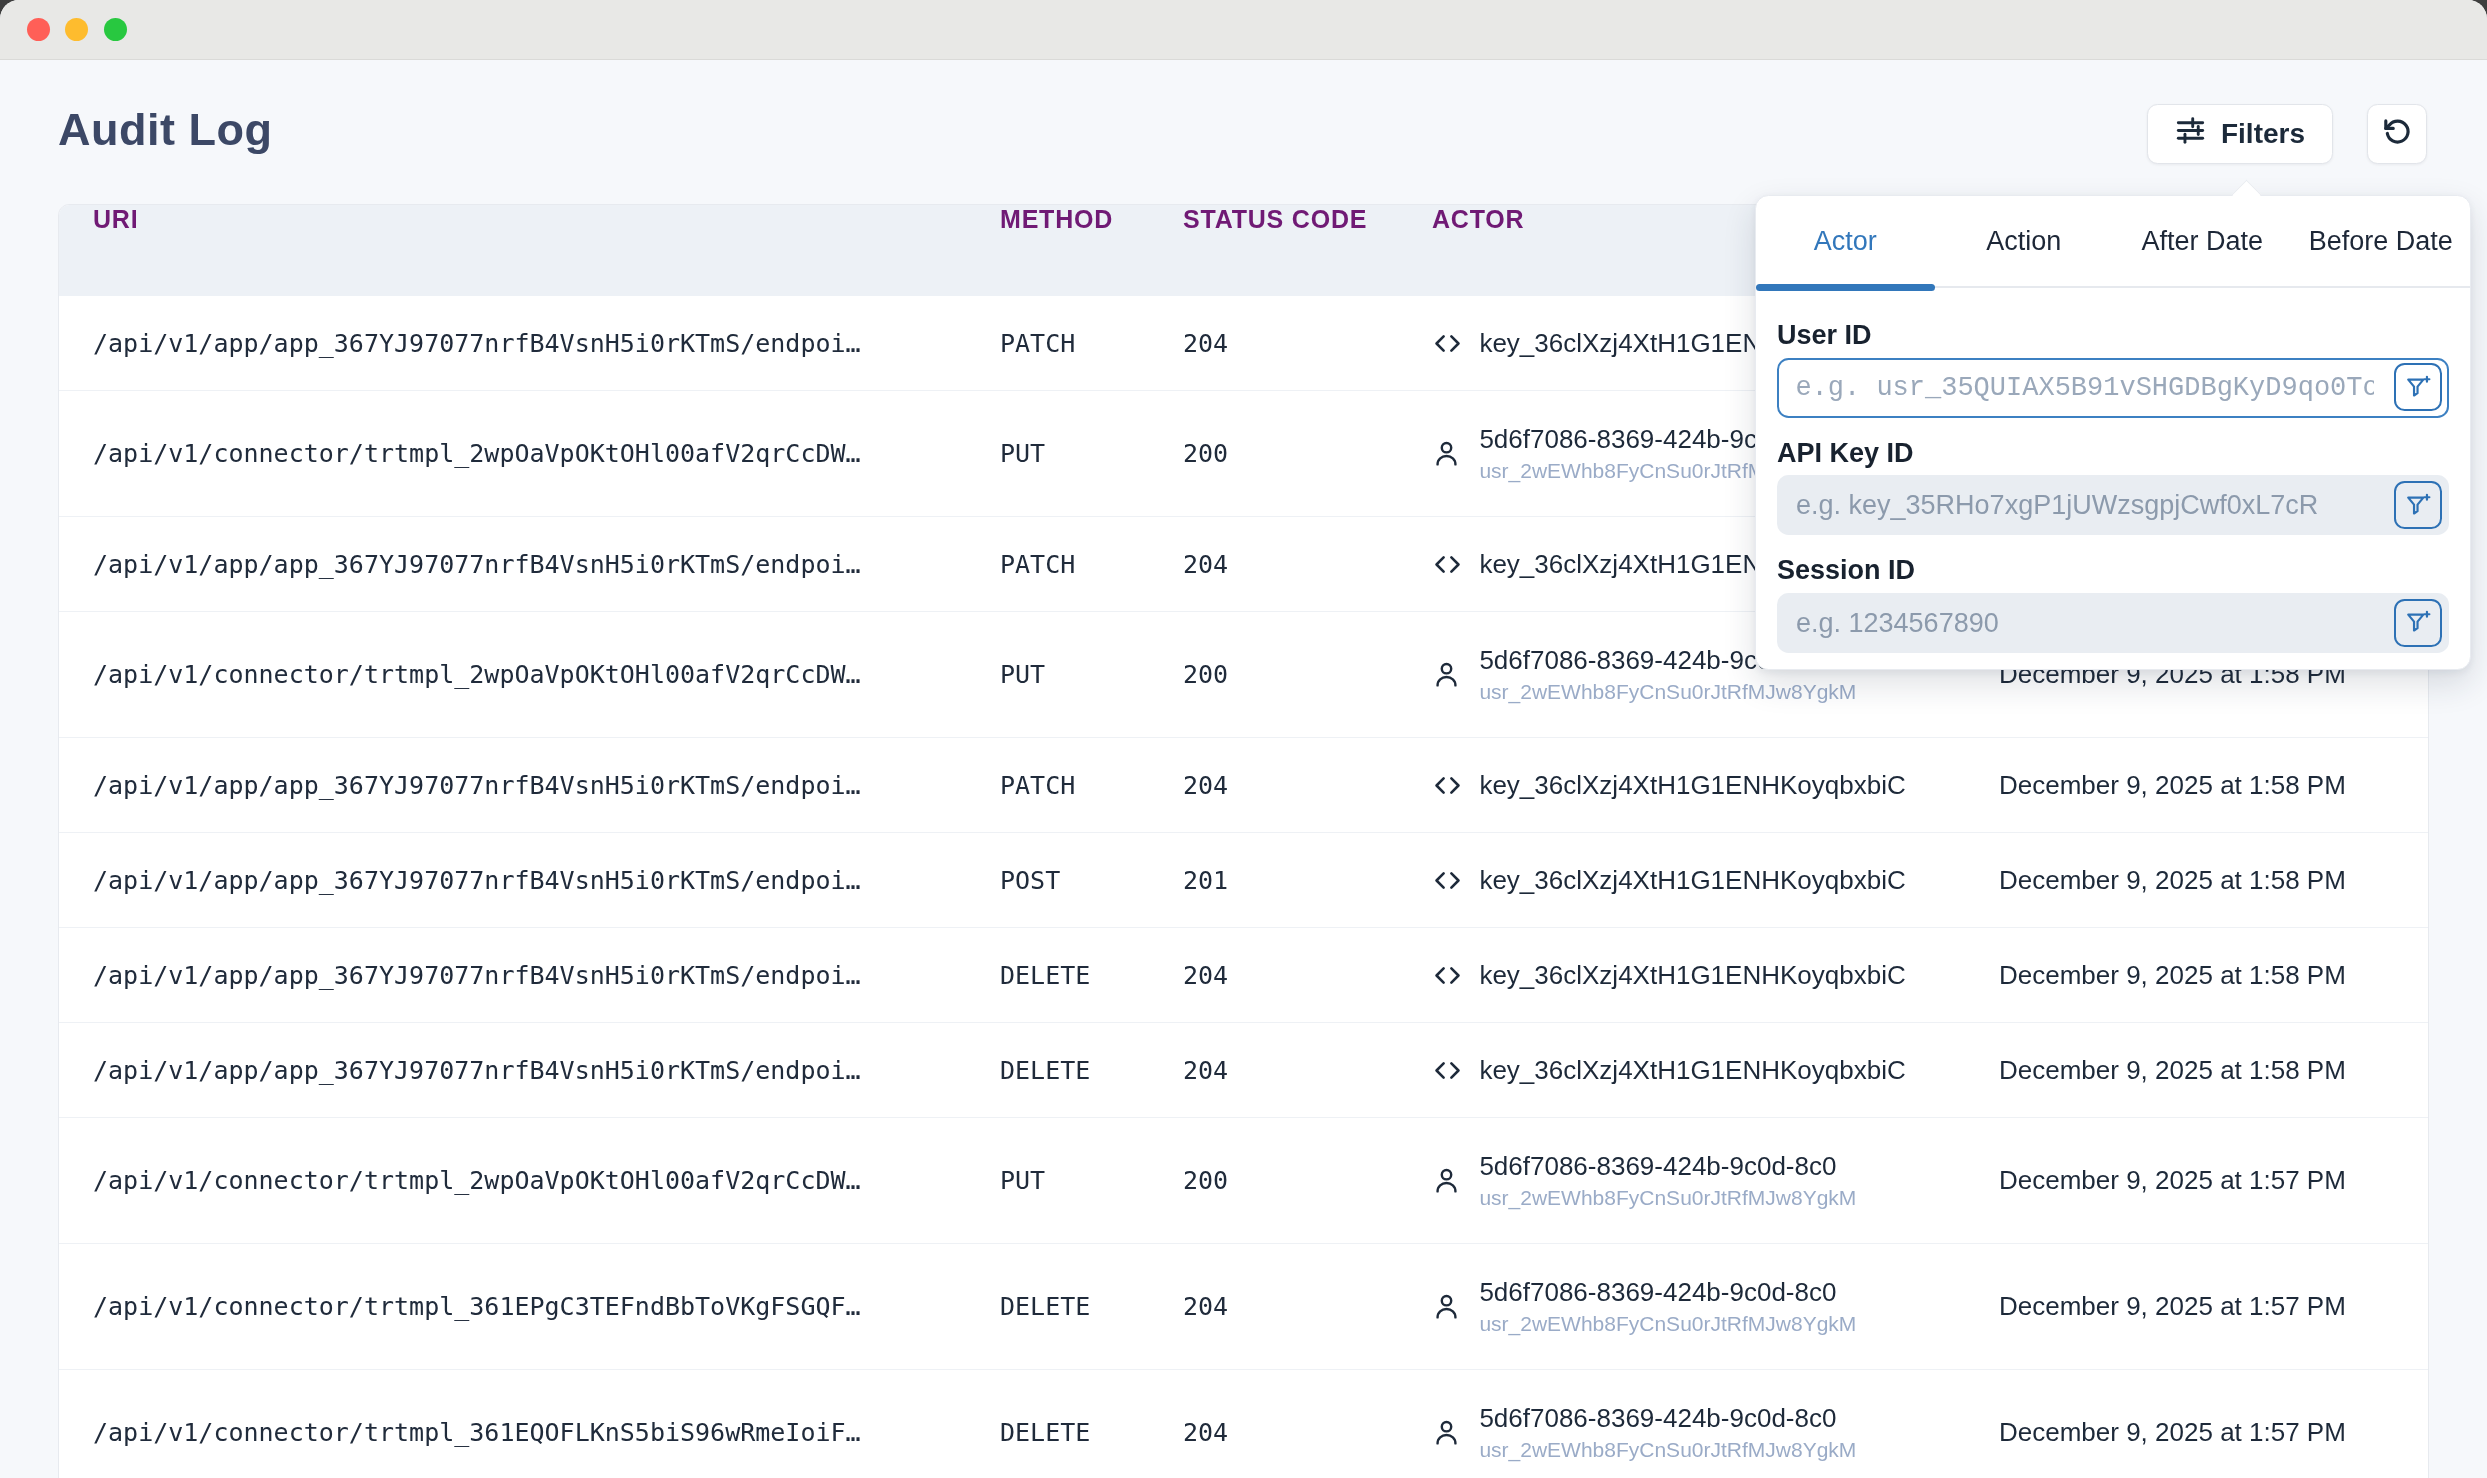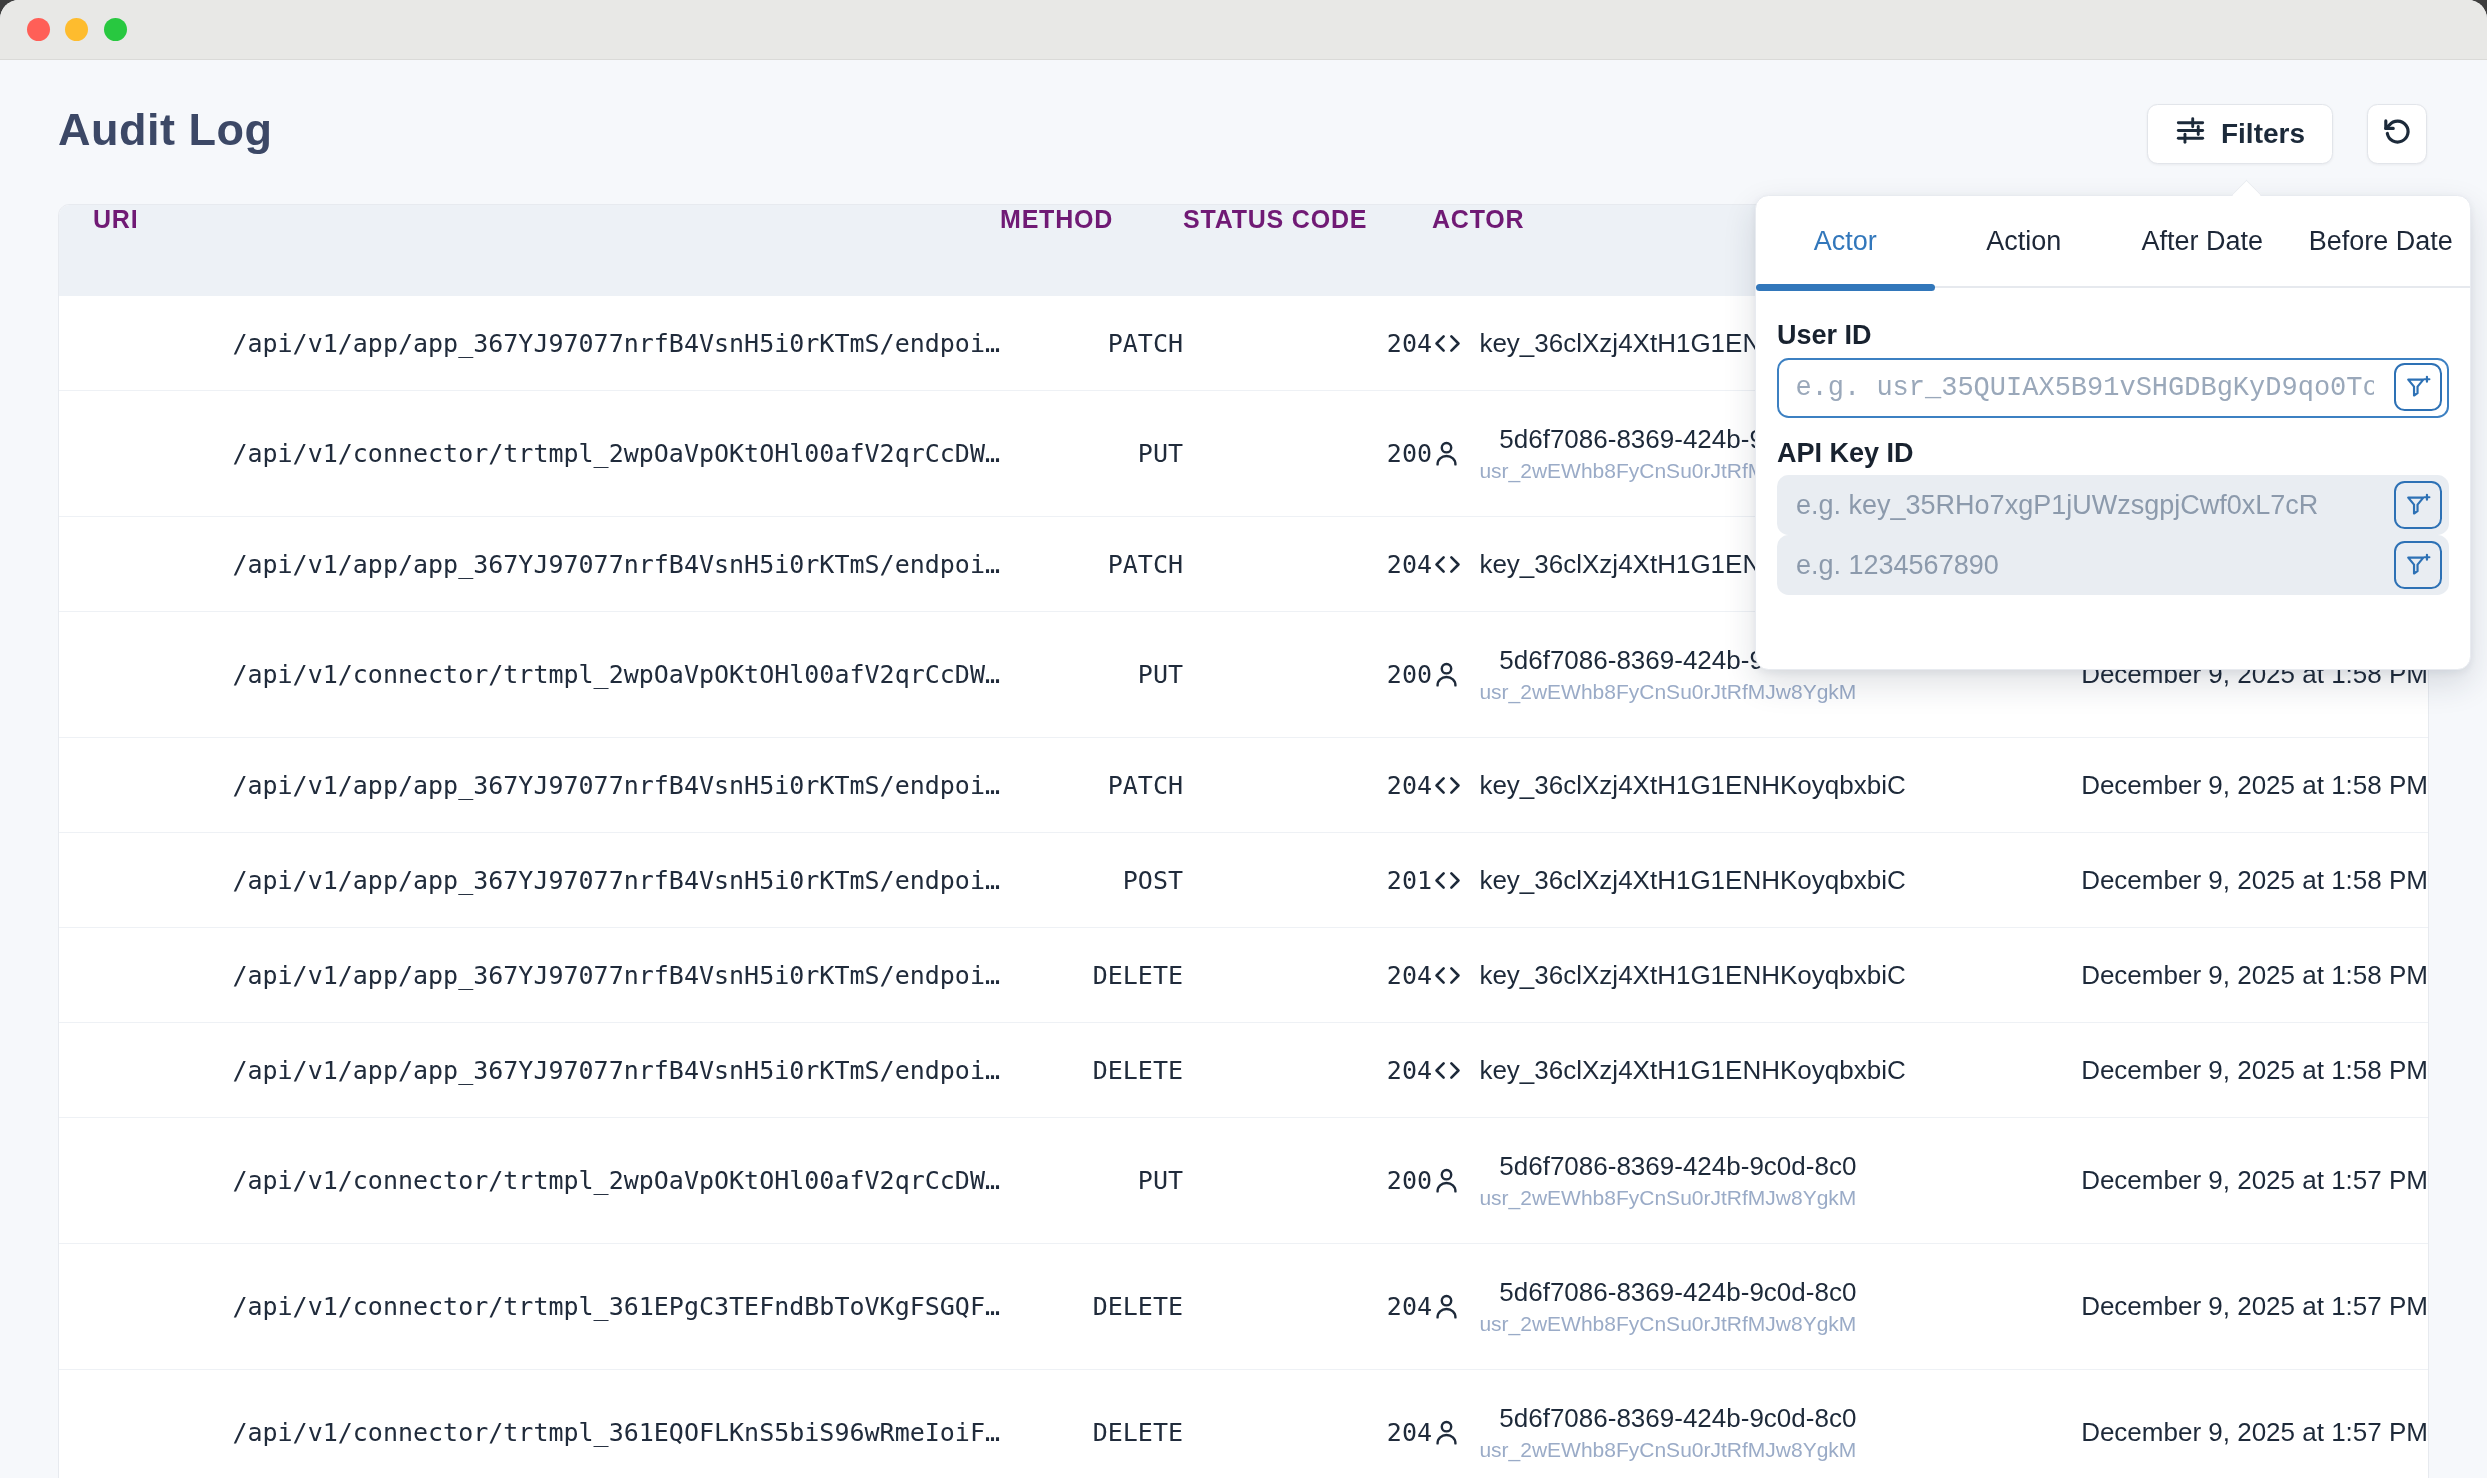--- a/index.html
+++ b/index.html
@@ -29,21 +29,21 @@
            background:#fff; border:1px solid #e7eaef; border-bottom:none;
            border-radius:11.6px 11.6px 0 0; overflow:hidden; }
   .thead { height:91px; background:#edf1f6; display:flex; align-items:flex-start;
            font-size:25px; font-weight:700; color:#701a75; letter-spacing:0.8px; }
   .col-uri    { width:941px; padding-left:34px; }
   .col-method { width:183px; }
   .col-status { width:249px; }
   .col-actor  { width:567px; }
   .col-date   { flex:1; }
   .row { display:flex; align-items:center; height:95px; border-bottom:1.4px solid #eef1f5;
-         background:#fff;text-align:right; }
+         background:#fff; }
   .row.tall { height:126px; }
   .mono { font-family:"DejaVu Sans Mono", monospace; font-size:25px; color:#202b3b;
           white-space:nowrap; overflow:hidden; }
   .cell-actor { display:flex; align-items:center; gap:16.4px; overflow:hidden; white-space:nowrap; }
   .actor-icon { width:31px; flex:0 0 31px; display:flex; align-items:center; color:#1e2a3a; }
   .actor-primary { font-size:26px; color:#1d2939; white-space:nowrap; }
   .actor-secondary { font-size:21px; color:#9aabc7; margin-top:3.9px; white-space:nowrap; }
   .cell-date { font-size:26px; color:#1d2939; white-space:nowrap; }
 
   
@@ -338,20 +338,21 @@
           <div class="field-label">API Key ID</div>
           <div class="input-wrap"><input type="text" placeholder="e.g. key_35RHo7xgP1jUWzsgpjCwf0xL7cR" style=""><button class="filter-add-btn">
               <span style="display: flex;">
                 <svg width="29" height="29" viewBox="0 0 24 24" fill="none" stroke="currentColor" stroke-width="1.8" stroke-linecap="round" stroke-linejoin="round">
                   <path d="M3.5 5.5h12.5l-4.8 5.8v5.4l-2.9 1.9v-7.3L3.5 5.5z"></path>
                   <line x1="19" y1="3.2" x2="19" y2="7.2"></line>
                   <line x1="17" y1="5.2" x2="21" y2="5.2"></line>
                 </svg>
               </span>
             </button></div>
+          <div class="field-label">Session ID</div>
           <div class="input-wrap"><input type="text" placeholder="e.g. 1234567890" style=""><button class="filter-add-btn">
               <span style="display: flex;">
                 <svg width="29" height="29" viewBox="0 0 24 24" fill="none" stroke="currentColor" stroke-width="1.8" stroke-linecap="round" stroke-linejoin="round">
                   <path d="M3.5 5.5h12.5l-4.8 5.8v5.4l-2.9 1.9v-7.3L3.5 5.5z"></path>
                   <line x1="19" y1="3.2" x2="19" y2="7.2"></line>
                   <line x1="17" y1="5.2" x2="21" y2="5.2"></line>
                 </svg>
               </span>
             </button></div>
         </div>

